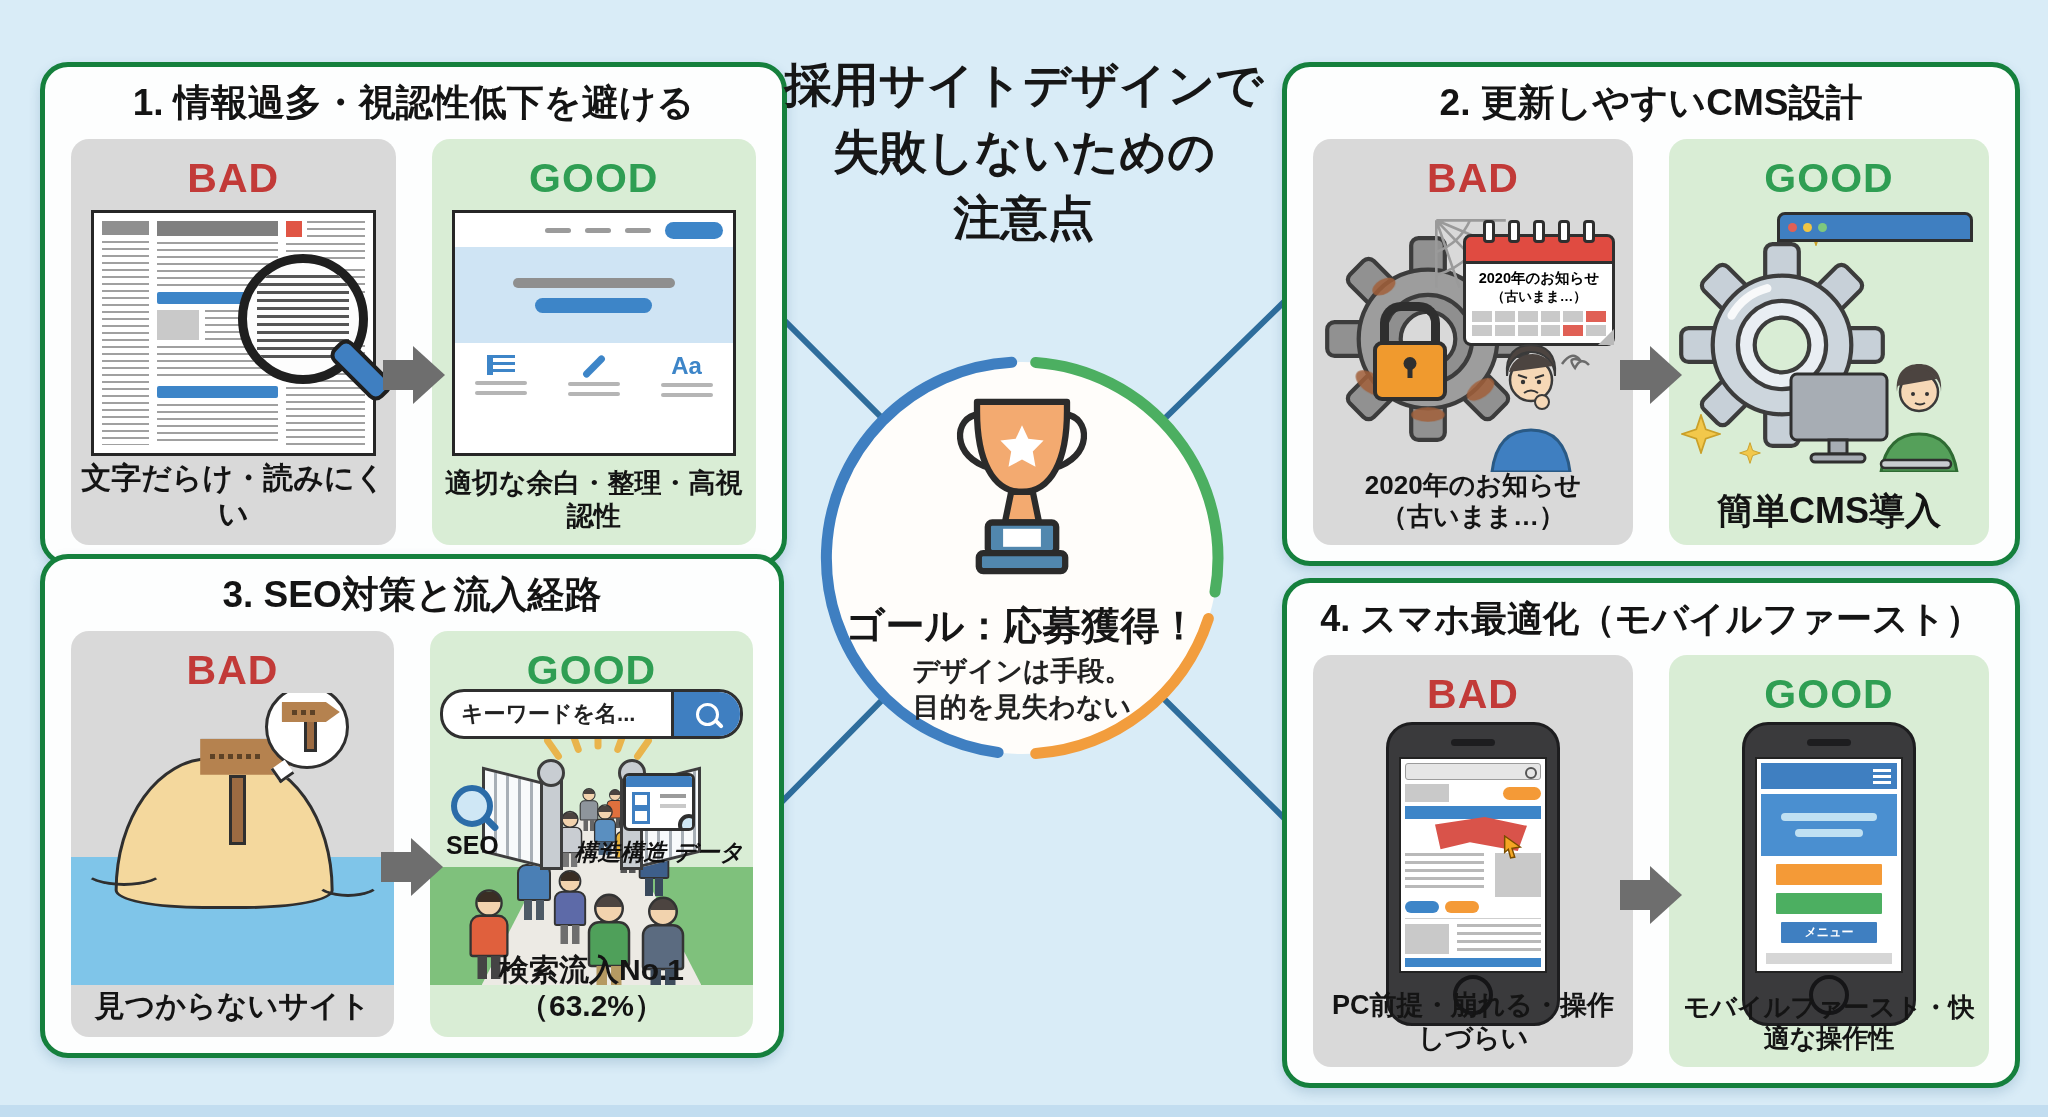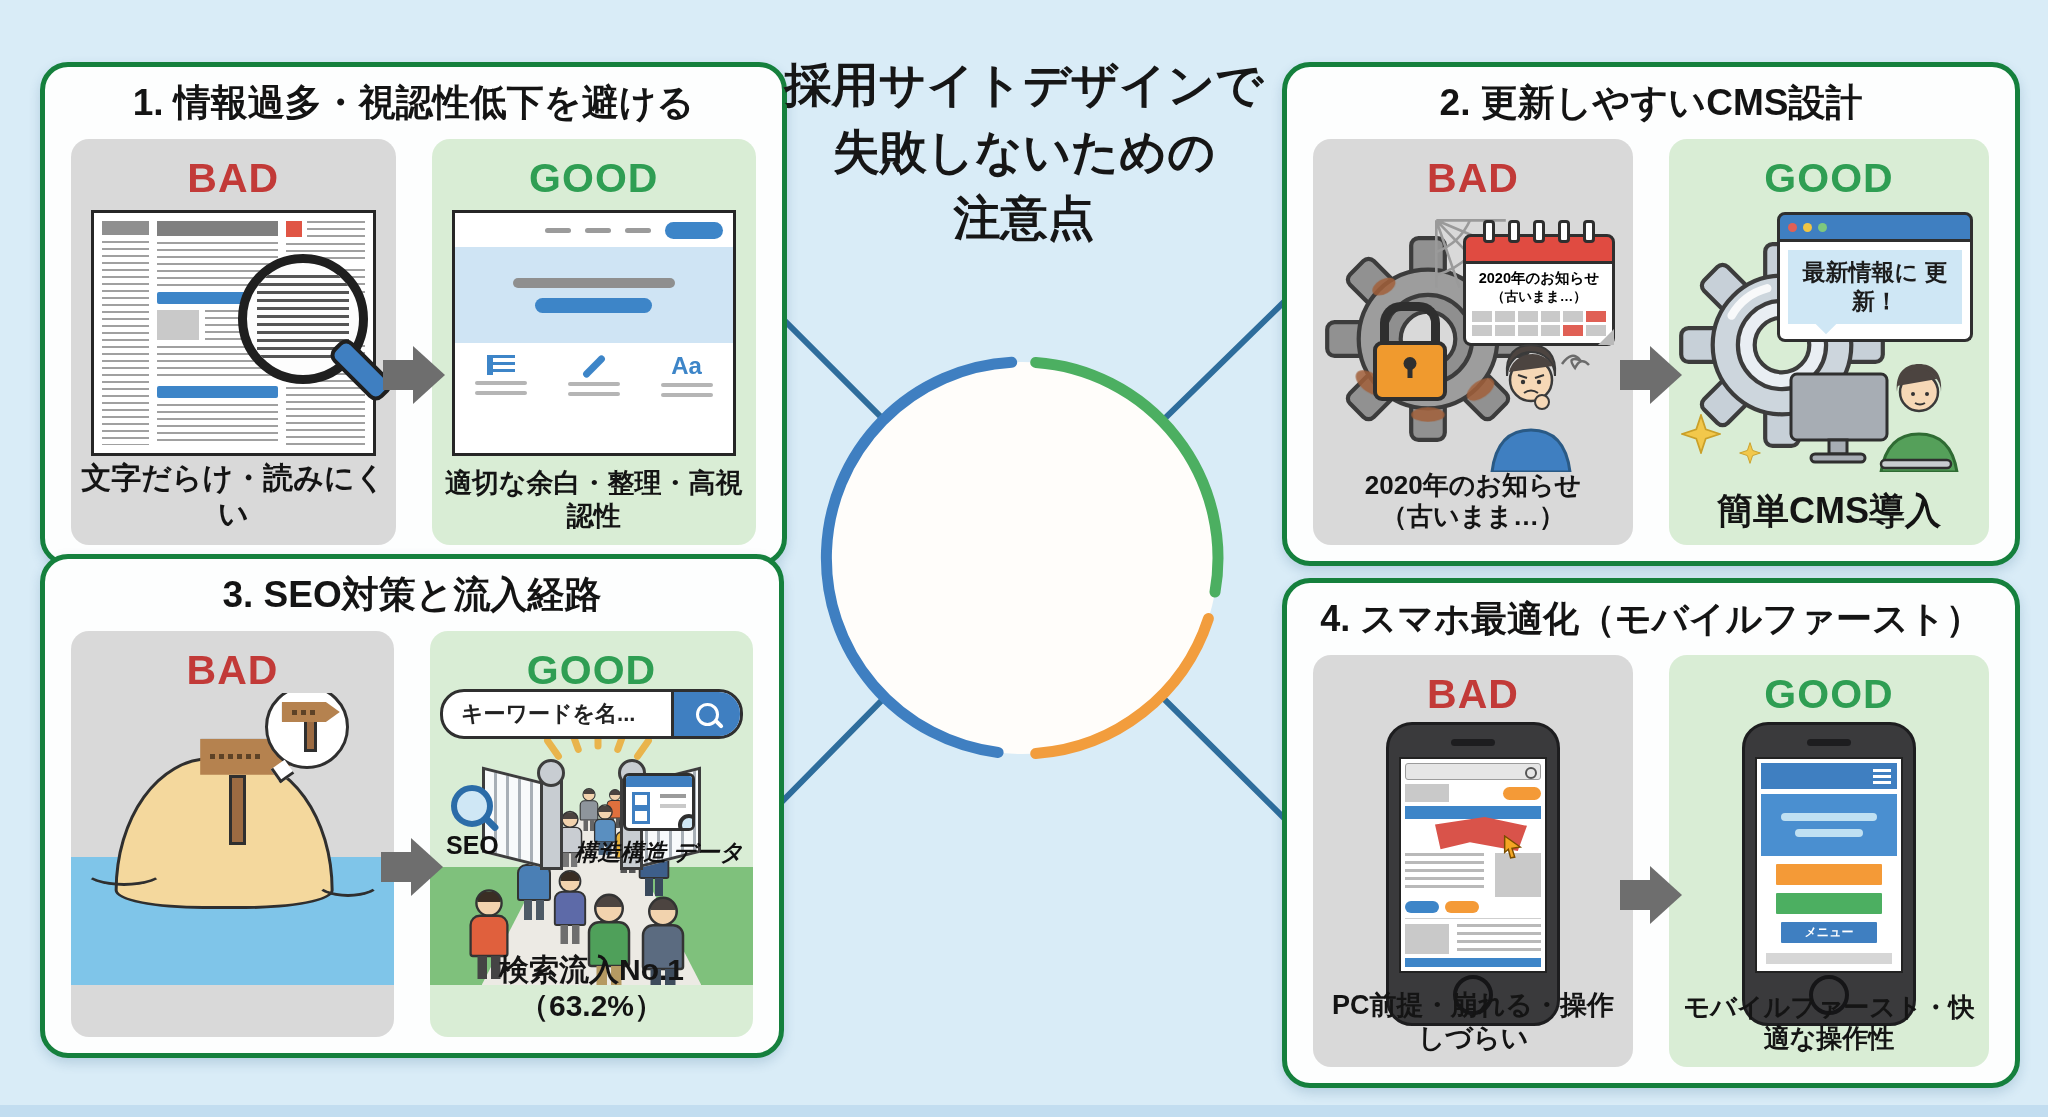--- a/index.html
+++ b/index.html
@@ -363,27 +363,20 @@
             </svg>
           <svg class="sparkle" width="22" height="22" style="left:52px;bottom:-2px;" viewBox="0 0 34 34">
               <path d="M17,1 L21,13 L33,17 L21,21 L17,33 L13,21 L1,17 L13,13 Z" fill="#f2c84b" stroke="#caa029" stroke-width="1.5"></path>
             </svg>
           <div class="browser" style="right:-2px;top:6px;">
             <div class="br-bar">
                 <i style="background:#e06055;"></i>
                 <i style="background:#f0c543;"></i>
                 <i style="background:#7ec87e;"></i>
               </div>
-            <div class="br-body">
-              <div class="br-note">
-                <span class="ln">最新情報に</span>
-                <span class="ln">更新！</span>
-              </div>
-              <div class="br-tail"></div>
-            </div>
           </div>
           <svg width="180" height="120" style="position:absolute;right:6px;bottom:-10px;z-index:5;" viewBox="0 0 180 120">
             <path d="M112,40 a22,22 0 0 1 44,0 c2,-20 -9,-28 -22,-28 s-24,8 -22,28 z" fill="#4c4440"></path>
             <circle cx="134" cy="40" r="19" fill="#f6d8b6" stroke="#3a3a3a" stroke-width="2.5"></circle>
             <path d="M112,34 a22,22 0 0 1 40,-7" fill="#4c4440"></path>
             <circle cx="128" cy="42" r="2" fill="#333"></circle>
               <circle cx="142" cy="42" r="2" fill="#333"></circle>
             <path d="M130,51 q5,3 10,0" stroke="#333" stroke-width="2" fill="none"></path>
             <path d="M96,120 q6,-38 38,-38 q32,0 38,38 z" fill="#55a05a" stroke="#2f6b33" stroke-width="3"></path>
             <rect x="6" y="22" width="96" height="66" rx="6" fill="#a7adb4" stroke="#2f2f2f" stroke-width="3"></rect>
@@ -415,20 +408,21 @@
           <div class="sign" style="left:40%;bottom:72%;">
               <i></i>
             </div>
           <div class="bubble" style="right:14%;top:-8px;">
             <div class="post" style="left:46%;top:26px;width:7px;height:32px;"></div>
             <div class="sign" style="left:18%;top:14px;width:48px;height:20px;">
                 <i style="width:26px;"></i>
               </div>
           </div>
         </div>
+        <div class="cap" style="font-size:30px;">見つからないサイト</div>
       </div>
       <div class="card good" style="padding:6px 0 52px;overflow:hidden;">
         <div class="cg-label">GOOD</div>
         <div class="scene" style="top:58px;bottom:52px;">
           <div class="searchbar">
             <div class="sb-text">キーワードを名...</div>
             <div class="sb-btn">
                 <span class="mag-w"></span>
               </div>
           </div>
@@ -612,15 +606,34 @@
     <span class="ln" style="display:block;">注意点</span>
   </div>
 
   <div id="goal-circle">
     <svg width="410" height="410" viewBox="0 0 410 410" style="position:absolute;inset:0;">
       <circle cx="205" cy="205" r="196" fill="#fffdfa"></circle>
       <path d="M181.1,399.5 A196,196 0 0 1 194.7,9.3" stroke="#3f7fc1" stroke-width="11" fill="none" stroke-linecap="round"></path>
       <path d="M218.7,9.5 A196,196 0 0 1 398,239" stroke="#4caf61" stroke-width="11" fill="none" stroke-linecap="round"></path>
       <path d="M391.4,265.6 A196,196 0 0 1 218.7,400.5" stroke="#f29d3d" stroke-width="11" fill="none" stroke-linecap="round"></path>
     </svg>
+    <div class="inner">
+      <svg width="180" height="212" viewBox="0 0 200 230" style="margin-top:18px;">
+        <g stroke="#2b2b2b" stroke-width="7" stroke-linejoin="round">
+          <path d="M52,30 c-28,2 -32,48 14,60" fill="none"></path>
+          <path d="M148,30 c28,2 32,48 -14,60" fill="none"></path>
+          <path d="M50,16 h100 v10 c0,54 -17,90 -50,90 c-33,0 -50,-36 -50,-90 z" fill="#f3aa70"></path>
+          <path d="M88,116 l-7,34 h38 l-7,-34 z" fill="#f3aa70"></path>
+          <rect x="62" y="150" width="76" height="34" rx="5" fill="#5187ae"></rect>
+          <rect x="52" y="184" width="96" height="20" rx="5" fill="#5187ae"></rect>
+        </g>
+        <rect x="79" y="157" width="42" height="20" fill="#fff"></rect>
+        <path d="M100,42 l7,15 17,2 -12,12 3,17 -15,-8 -15,8 3,-17 -12,-12 17,-2 z" fill="#fff"></path>
+      </svg>
+      <div class="goal-title">ゴール：応募獲得！</div>
+      <div class="goal-sub">
+        <span class="ln" style="display:block;">デザインは手段。</span>
+        <span class="ln" style="display:block;">目的を見失わない</span>
+      </div>
+    </div>
   </div>
 
 </div>
 
 </body></html>

